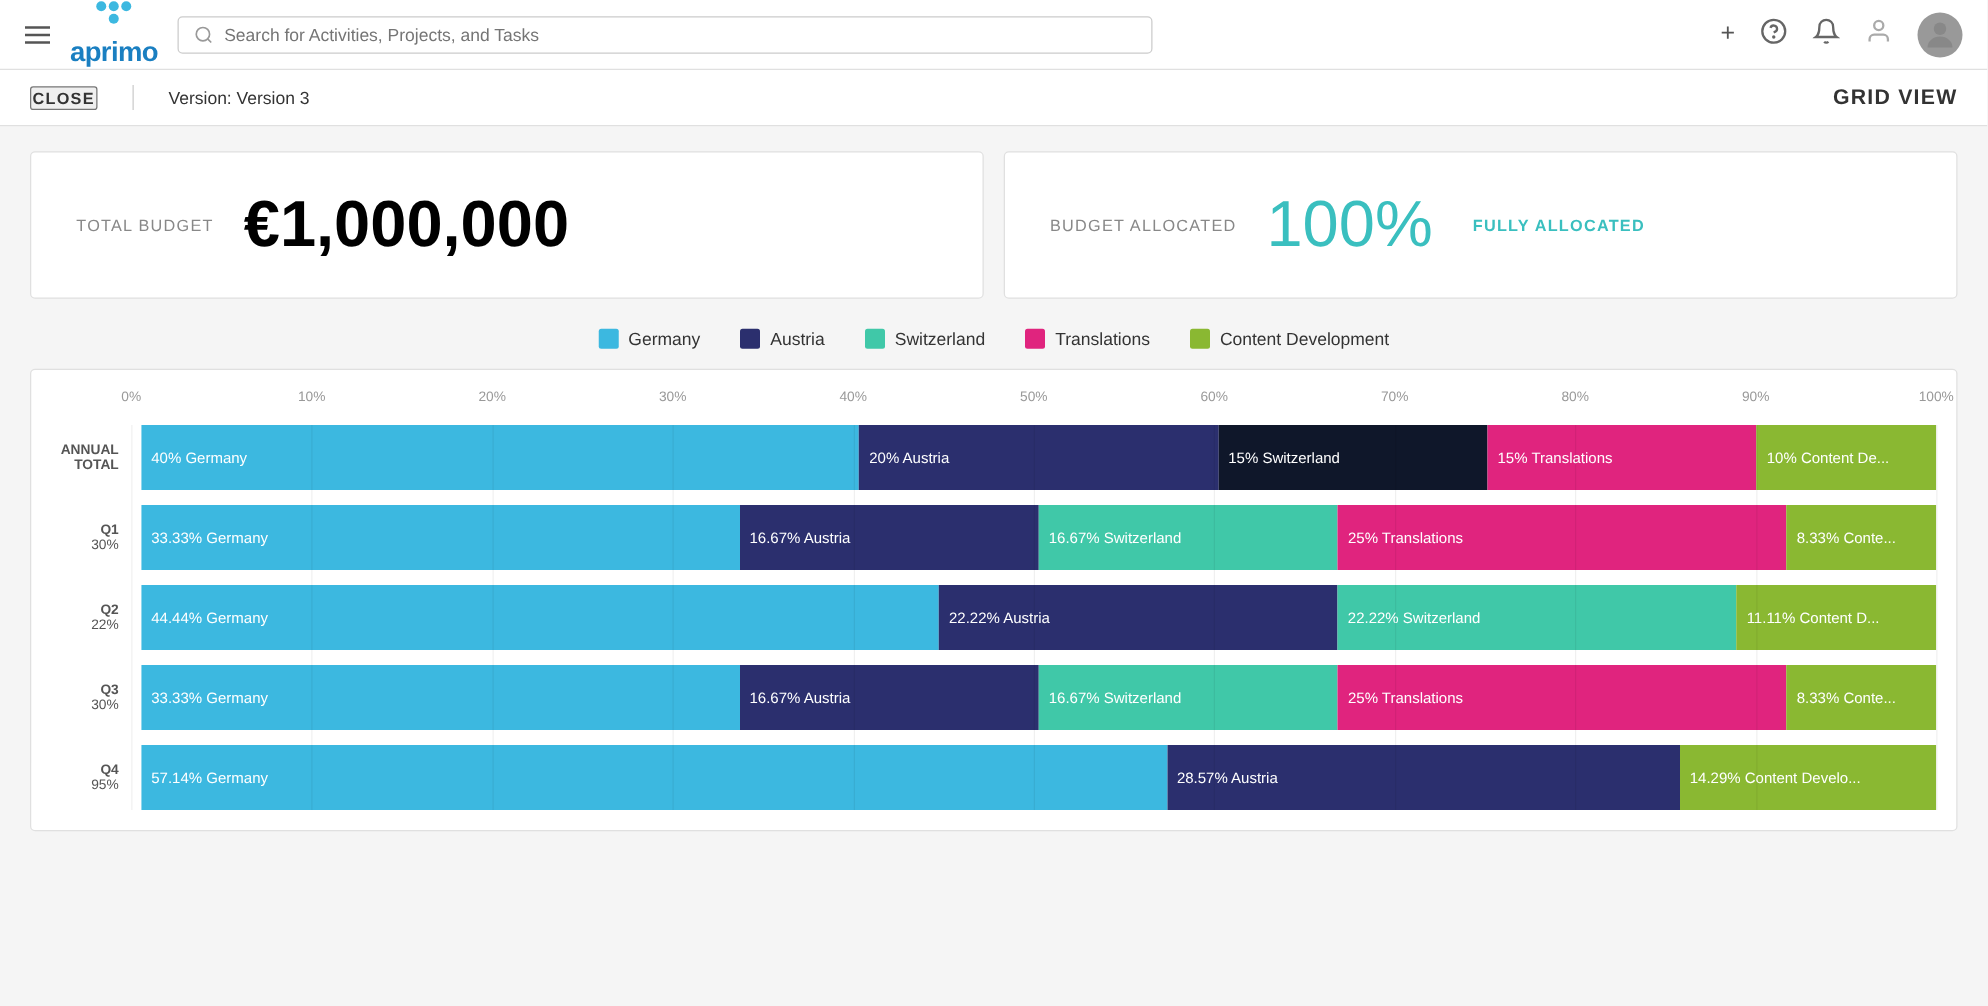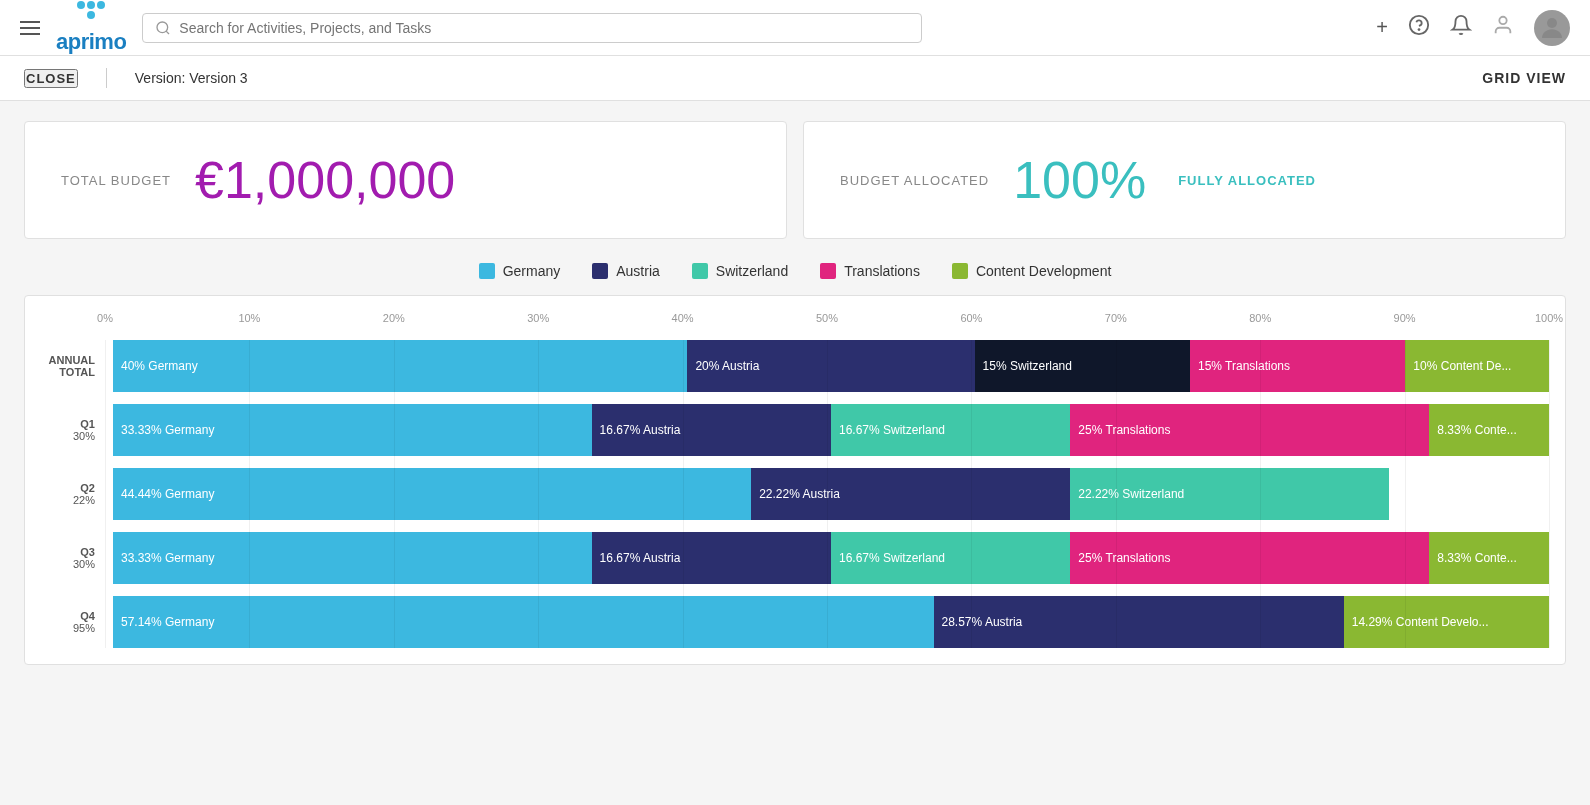--- a/index.html
+++ b/index.html
@@ -42,21 +42,21 @@
       display: flex;
       align-items: center;
       gap: 28px;
       border-bottom: 1px solid #e0e0e0;
     }
     .close-btn { font-size: 13px; font-weight: 700; color: #333; letter-spacing: 1px; cursor: pointer; }
     .divider-v { width: 1px; height: 20px; background: #ccc; }
     .version-text { font-size: 14px; color: #333; }
     .grid-view-btn {
       margin-left: auto;
-      font-size: 14px;
+      font-size: 17px;
       font-weight: 700;
       color: #333;
       letter-spacing: 1px;
       cursor: pointer;
       background: none;
       border: none;
     }
 
     .main-content { padding: 20px 24px; }
 
@@ -66,21 +66,21 @@
       border: 1px solid #e0e0e0;
       border-radius: 4px;
       padding: 28px 36px;
       display: flex;
       align-items: center;
       gap: 24px;
     }
     .budget-card.left { flex: 1; }
     .budget-card.right { flex: 1; }
     .budget-label { font-size: 13px; color: #888; letter-spacing: 1px; text-transform: uppercase; }
-    .budget-value { font-size: 52px; font-weight: 400; color: #a21caf; }
+    .budget-value { font-size: 52px; font-weight: 700; color: #000000; }
     .budget-percent { font-size: 52px; font-weight: 300; color: #3abfbf; }
     .fully-allocated { font-size: 13px; color: #3abfbf; font-weight: 600; letter-spacing: 1px; margin-left: 8px; }
 
     .legend {
       display: flex;
       align-items: center;
       gap: 32px;
       margin-bottom: 16px;
       justify-content: center;
     }
@@ -298,20 +298,21 @@
           </div>
           <div class="chart-row">
             <div class="row-label">
               <div class="row-label-main">Q2</div>
               <div class="row-label-pct">22%</div>
             </div>
             <div class="bar-container">
               <div class="bar-segment" style="width: 44.44%; background: rgb(60, 184, 224);">44.44% Germany</div>
               <div class="bar-segment" style="width: 22.22%; background: rgb(43, 47, 110);">22.22% Austria</div>
               <div class="bar-segment" style="width: 22.22%; background: rgb(64, 200, 168);">22.22% Switzerland</div>
+              <div class="bar-segment" style="width: 11.11%; background: rgb(138, 184, 50);">11.11% Content D...</div>
             </div>
           </div>
           <div class="chart-row">
             <div class="row-label">
               <div class="row-label-main">Q3</div>
               <div class="row-label-pct">30%</div>
             </div>
             <div class="bar-container">
               <div class="bar-segment" style="width: 33.33%; background: rgb(60, 184, 224);">33.33% Germany</div>
               <div class="bar-segment" style="width: 16.67%; background: rgb(43, 47, 110);">16.67% Austria</div>

